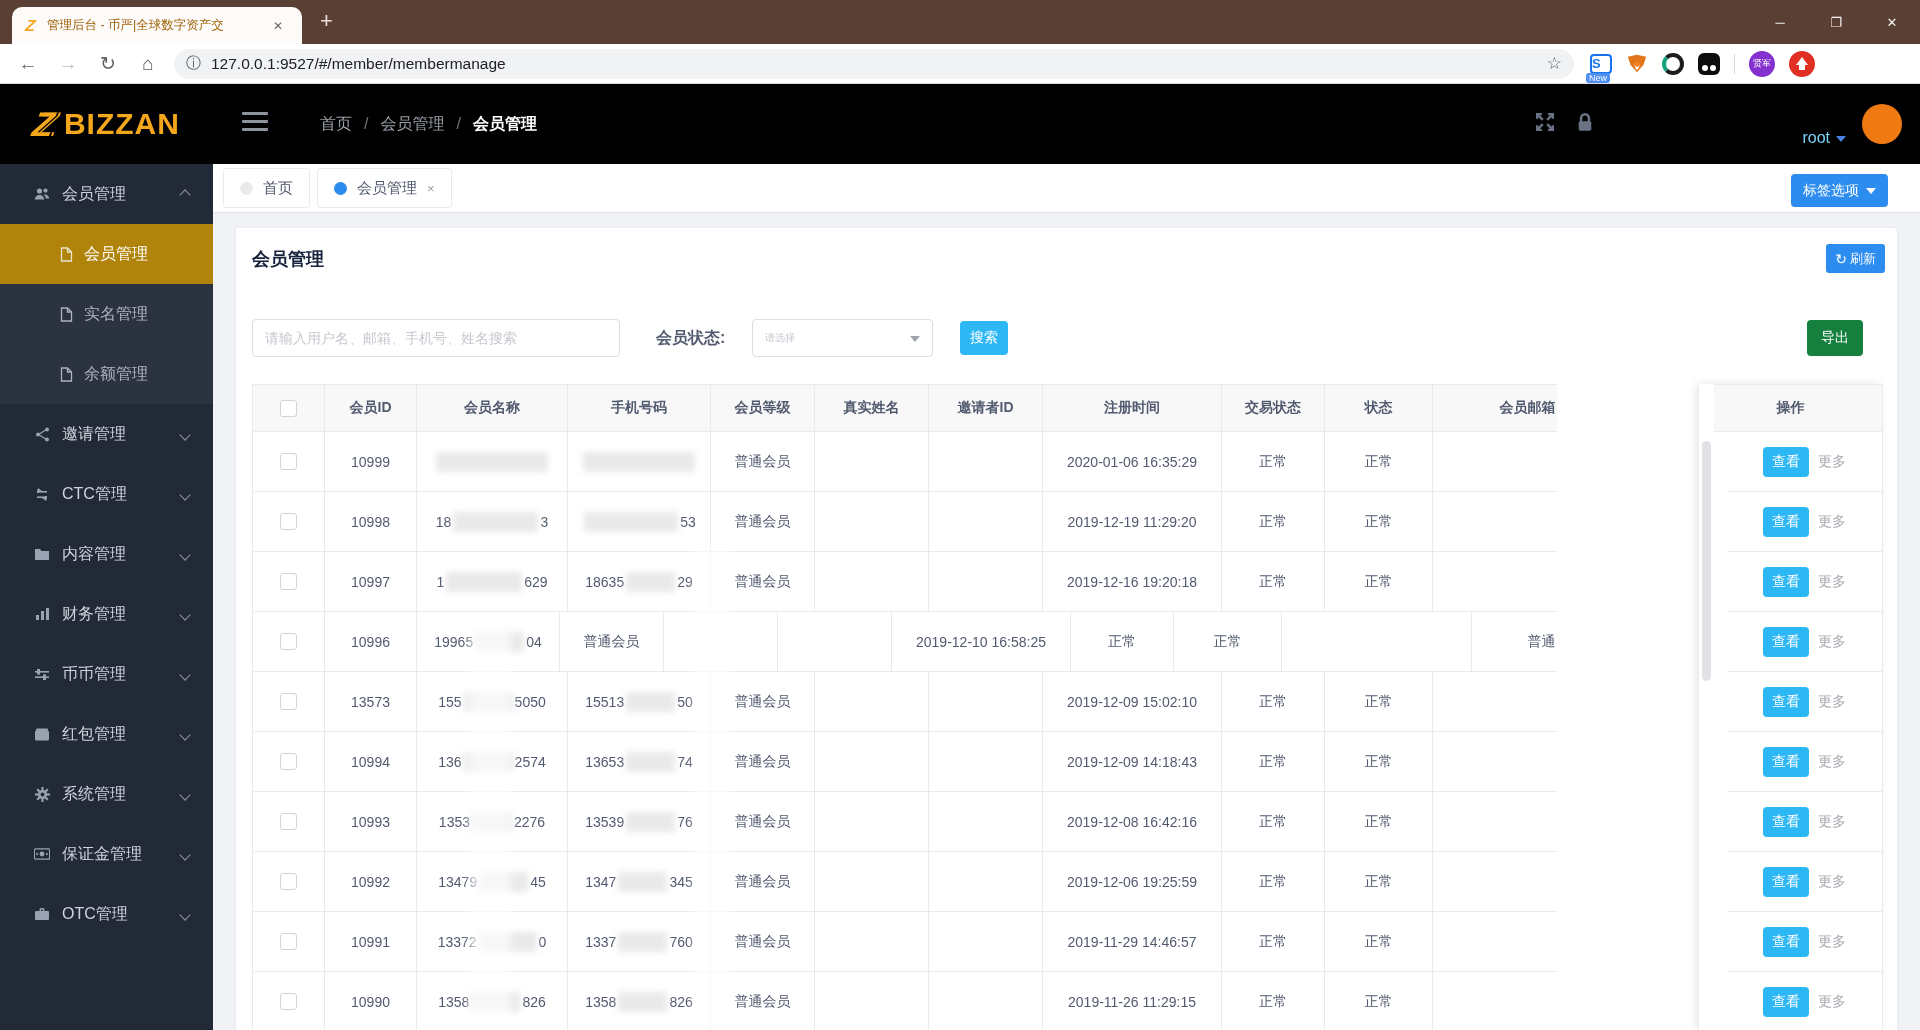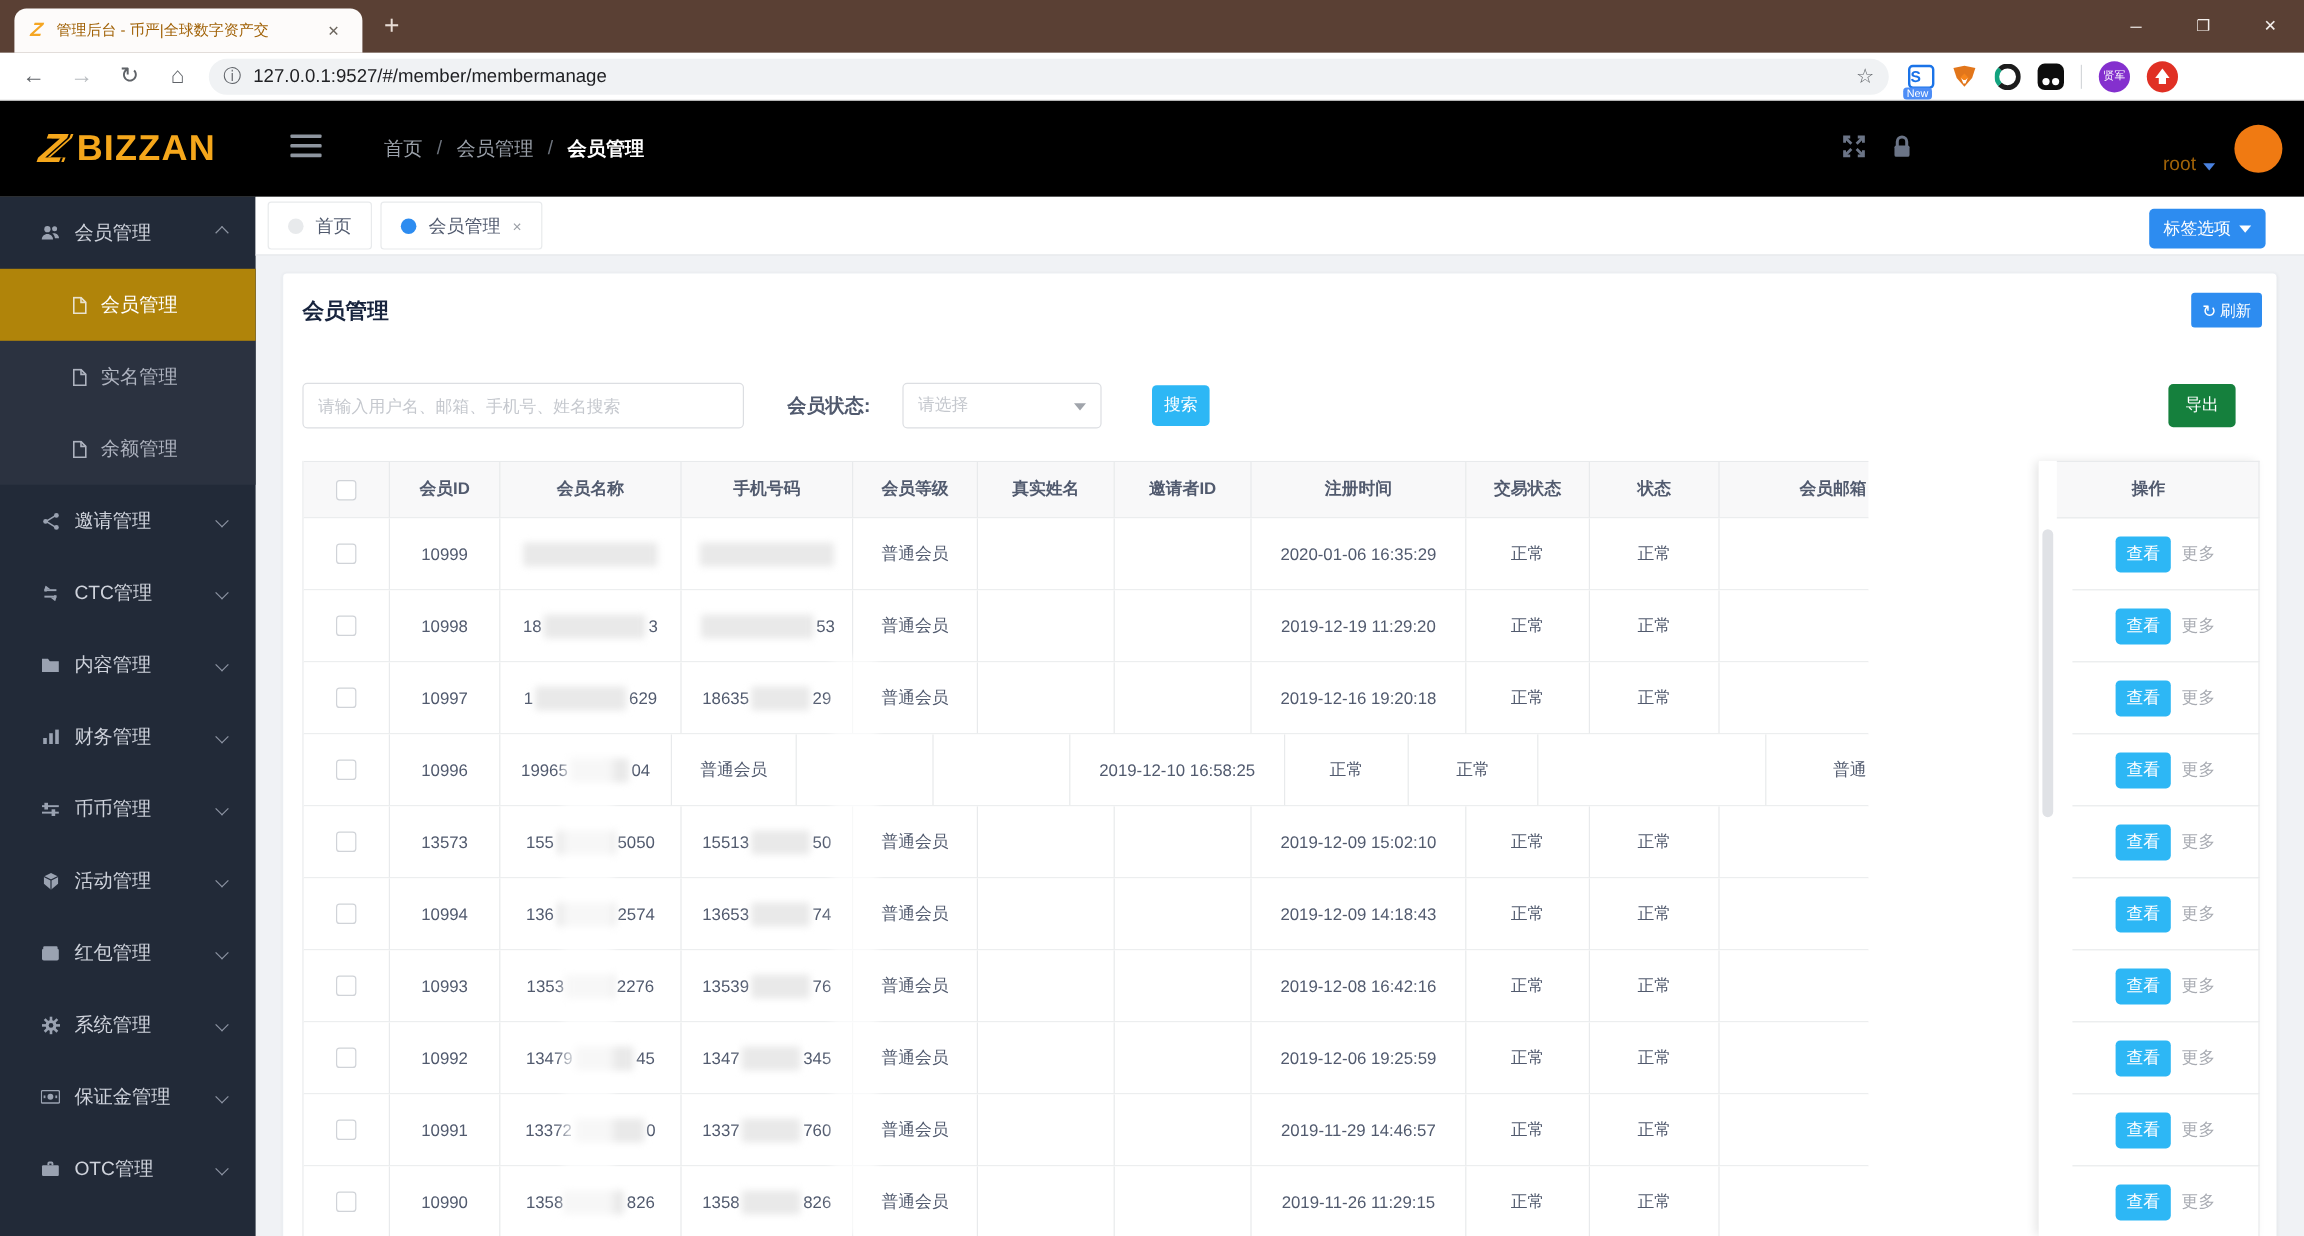--- a/index.html
+++ b/index.html
@@ -59,21 +59,21 @@
   .logo-text { color:#f5a71b; font-size:30px; font-weight:bold; letter-spacing:1px; }
   .hamburger { position:absolute; left:242px; top:28px; width:26px; display:flex;
     flex-direction:column; gap:5px; cursor:pointer; }
   .hamburger i { height:3px; background:#8e959f; border-radius:1px; }
   .breadcrumb { position:absolute; left:320px; top:0; height:80px; display:flex; align-items:center;
     gap:12px; font-size:16px; color:#9aa0a9; }
   .breadcrumb .sep { color:#6e747e; }
   .breadcrumb .current { color:#fff; font-weight:bold; }
   .nav-right { position:absolute; right:0; top:0; height:80px; display:flex; align-items:center; }
   .nav-ico { margin-right:18px; }
-  .root-link { color:#a16207; font-size:16px; margin-left:188px; display:flex; align-items:center; gap:6px;margin-top:28px; }
+  .root-link { color:#7dd3fc; font-size:16px; margin-left:188px; display:flex; align-items:center; gap:6px;margin-top:28px; }
   .root-caret { width:0; height:0; border-left:5px solid transparent; border-right:5px solid transparent;
     border-top:6px solid #4a82e0; margin-top:2px; }
   .avatar { width:40px; height:40px; border-radius:50%; background:#f07a12; margin-left:16px; margin-right:18px; }
 
   
   .sidebar { position:absolute; left:0; top:164px; width:213px; height:866px; background:#222a38; }
   .s-item { height:60px; display:flex; align-items:center; padding-left:34px; gap:12px;
     color:#cfd3dc; font-size:16px; cursor:pointer; }
   .s-item .s-caret { margin-left:auto; margin-right:24px; }
   .chev { width:8px; height:8px; border-right:1.6px solid #8e95a3; border-bottom:1.6px solid #8e95a3;
@@ -108,23 +108,23 @@
   .refresh-btn { position:absolute; right:12px; top:16px; height:29px; background:#2d8cf0; color:#fff;
     border:none; border-radius:3px; font-size:13px; padding:0 9px; display:flex; align-items:center; gap:3px; }
   .refresh-ico { font-size:14px; }
 
   .filter-row { position:absolute; left:16px; top:91px; width:1631px; height:38px; }
   .search-input { position:absolute; left:0; top:0; width:368px; height:38px; border:1px solid #dcdee2;
     border-radius:4px; padding:0 12px; font-size:14px; color:#515a6e;
     font-family:"Liberation Sans","DejaVu Sans",sans-serif; }
   .search-input::placeholder { color:#c5c8ce; }
   .status-label { position:absolute; left:404px; top:9px; font-size:16px; font-weight:600; color:#515a6e; }
-  .status-select { position:absolute; left:500px; top:0; width:166px; height:38px; border:1px solid #dcdee2;
+  .status-select { position:absolute; left:500px; top:0; width:181px; height:38px; border:1px solid #dcdee2;
     border-radius:4px; background:#fff; display:flex; align-items:center; padding:0 12px;
-    font-size:14px; color:#c5c8ce; }
+    font-size:10px; color:#c5c8ce; }
   .select-caret { position:absolute; right:12px; top:16px; width:0; height:0;
     border-left:5px solid transparent; border-right:5px solid transparent; border-top:6px solid #a0a4ab; }
   .search-btn { position:absolute; left:708px; top:2px; height:34px; background:#2db7f5; color:#fff;
     border:none; border-radius:4px; font-size:14px; padding:0 10px; }
   .export-btn { position:absolute; right:20px; top:1px; height:36px; background:#15803d; color:#fff;
     border:none; border-radius:4px; font-size:14px; padding:0 14px; }
 
   
   .tbl { position:absolute; left:16px; top:156px; right:0; bottom:0; }
   .scrollwrap { position:absolute; left:0; top:0; width:1305px; bottom:0; overflow:hidden;
@@ -343,30 +343,20 @@
             <rect x="3" y="1" width="3" height="5.6"></rect>
             <rect x="1" y="8.4" width="14" height="1.6"></rect>
             <rect x="9" y="6.4" width="3" height="5.6"></rect>
           </svg>
       </span>
       <span>币币管理</span>
       <span class="s-caret"><span class="chev down"></span></span>
     </div>
     <div class="s-item">
       <span class="s-ico">
-        <svg width="15" height="15" viewBox="0 0 14 14" fill="#9aa2b1">
-            <path d="M7 .5 12.5 3.2v5.6L7 13.5 1.5 8.8V3.2z"></path>
-            <path d="M1.5 3.2 7 6l5.5-2.8 M7 6v7.5" stroke="#222a38" stroke-width=".9" fill="none"></path>
-          </svg>
-      </span>
-      <span>活动管理</span>
-      <span class="s-caret"><span class="chev down"></span></span>
-    </div>
-    <div class="s-item">
-      <span class="s-ico">
         <svg width="16" height="13" viewBox="0 0 16 13" fill="#9aa2b1">
             <rect x="1" y="2.5" width="14" height="10" rx="1.5"></rect>
             <rect x="2" y="0.5" width="12" height="2.5" rx="1"></rect>
           </svg>
       </span>
       <span>红包管理</span>
       <span class="s-caret"><span class="chev down"></span></span>
     </div>
     <div class="s-item">
       <span class="s-ico">

